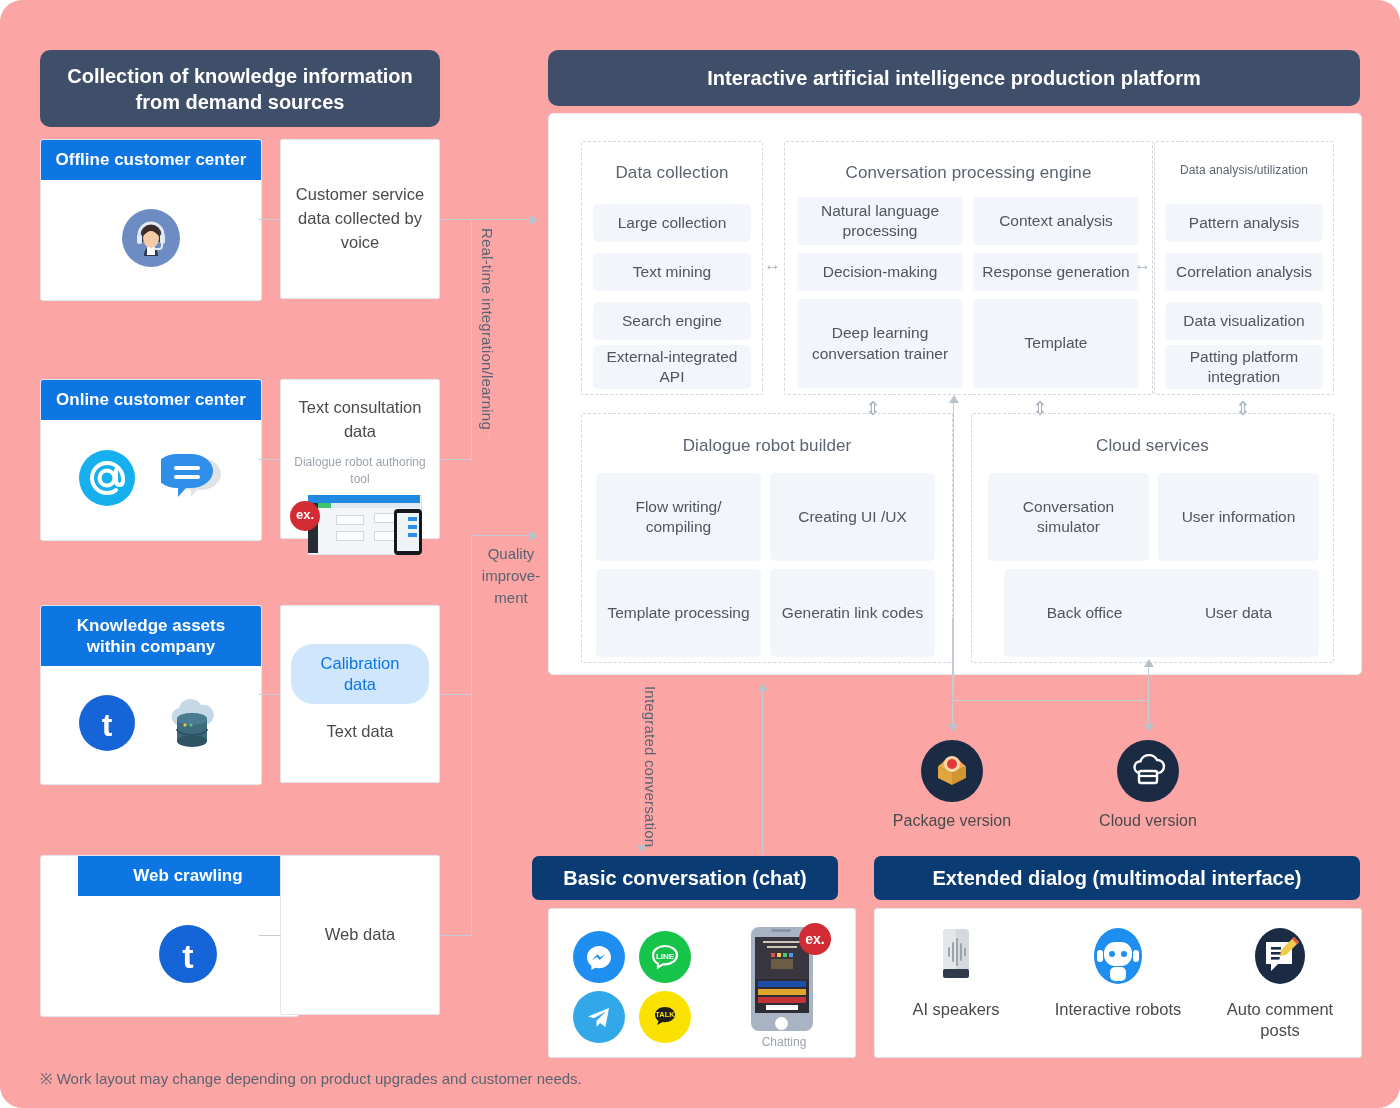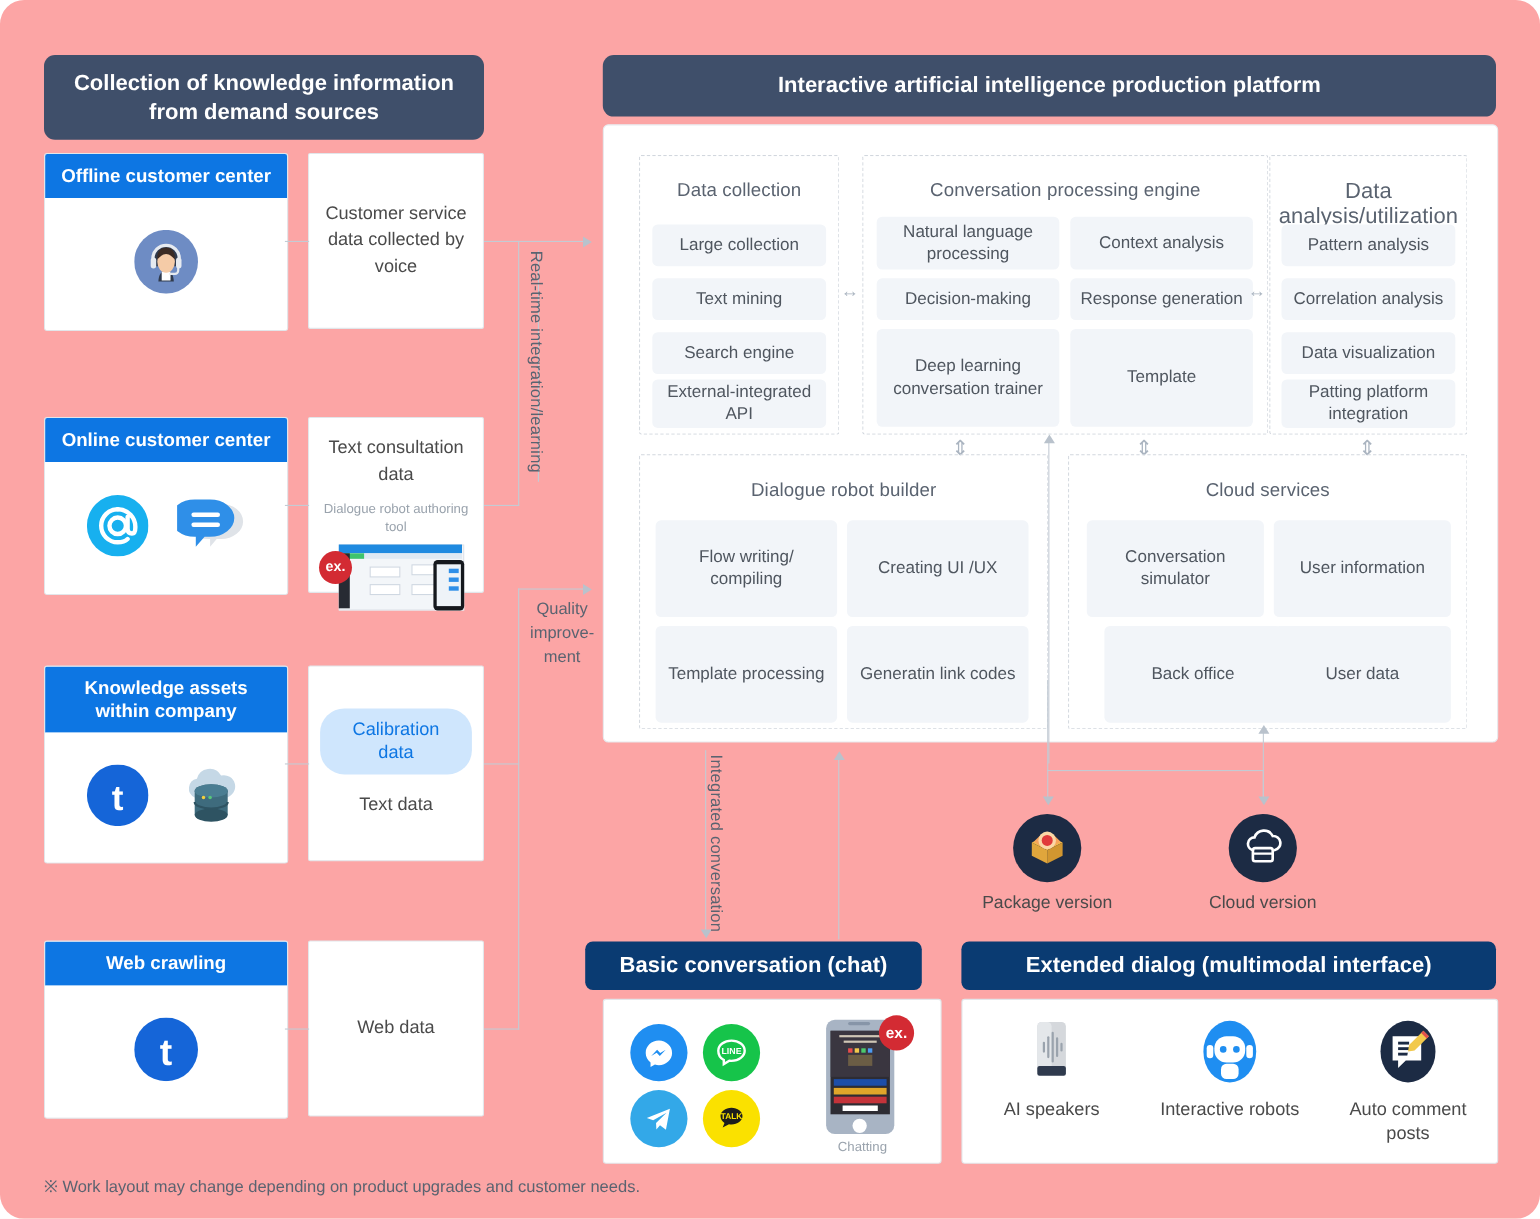--- a/index.html
+++ b/index.html
@@ -278,21 +278,21 @@
           <circle cx="30" cy="30" r="1.6" fill="#57c77a"></circle>
         </svg>
       </span>
     </div>
   </div>
   <div class="abs data-card" style="left:280px; top:605px; width:160px; height:178px; padding:0 10px; box-sizing:border-box;">
     <div class="calib-pill">Calibration data</div>
     <div style="margin-top:16px;">Text data</div>
   </div>
 
-  <div class="abs src-card" style="left:40px; top:855px; width:220px; height:160px;">
+  <div class="abs src-card" style="left:40px; top:855px; width:220px; height:160px;padding-left:37px;">
     <div class="src-head" style="height:40px;">
       <span>Web crawling</span>
     </div>
     <div class="src-body">
       <span>
         <svg width="58" height="58" viewBox="0 0 58 58">
           <circle cx="29" cy="29" r="29" fill="#1565d8"></circle>
           <text x="29" y="43" font-family="Liberation Sans, sans-serif" font-size="34" font-weight="bold" fill="#fff" text-anchor="middle">t</text>
         </svg>
       </span>
@@ -378,21 +378,21 @@
       <div class="chip" style="left:188px; top:157px; width:166px; height:89px;">
         <span>Template</span>
         </div>
     </div>
 
     <div class="leftright" style="left:585px; top:142px;">
       <span>↔</span>
     </div>
 
     <div class="dashgroup" style="left:605px; top:27px; width:178px; height:252px;">
-      <div class="group-title" style="margin-top:21px; font-size:20px;">Data analysis/utilization</div>
+      <div class="group-title" style="margin-top:21px; font-size:12px;">Data analysis/utilization</div>
       <div class="chip" style="left:10px; top:62px; width:158px; height:38px;">
         <span>Pattern analysis</span>
         </div>
       <div class="chip" style="left:10px; top:111px; width:158px; height:38px;">
         <span>Correlation analysis</span>
         </div>
       <div class="chip" style="left:10px; top:160px; width:158px; height:38px;">
         <span>Data visualization</span>
         </div>
       <div class="chip" style="left:10px; top:203px; width:158px; height:44px; padding:0 6px; box-sizing:border-box;">

